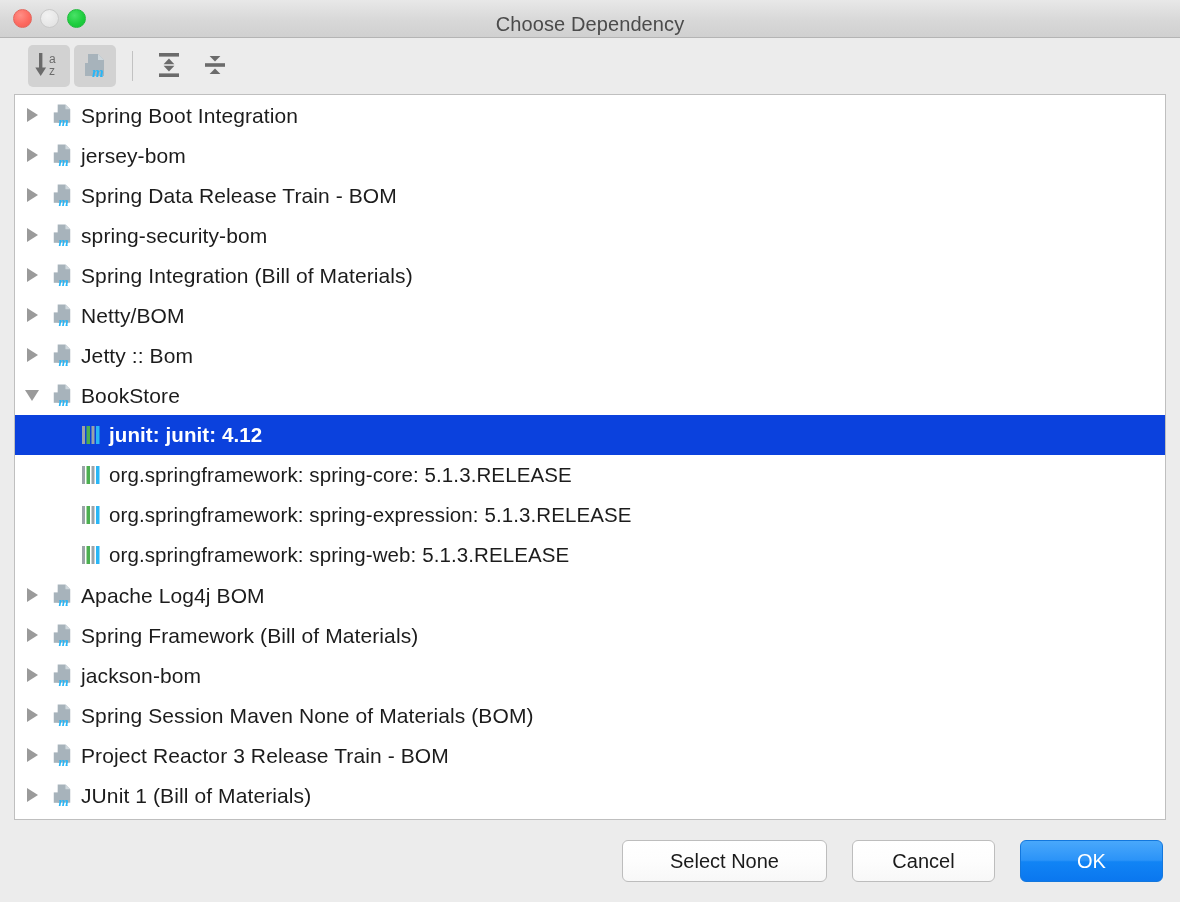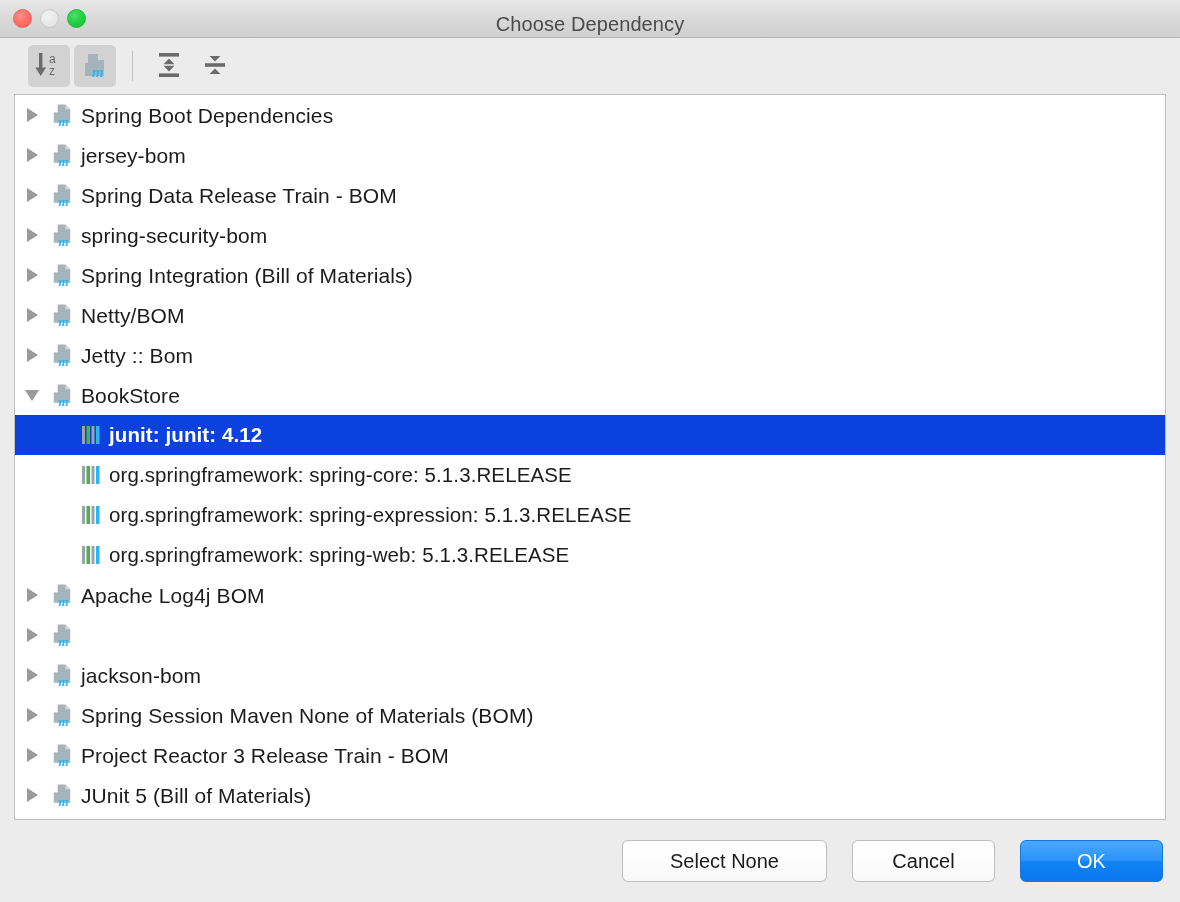--- a/index.html
+++ b/index.html
@@ -292,21 +292,21 @@
             <span class="tri right"></span>
           </span>
           <span class="row-icon">
             <svg width="26" height="28" viewBox="0 0 30 30">
               <path d="M10 3 h9 l5.5 5.5 V24 H10 Z" fill="#a7b3bb"></path>
               <path d="M19 3 l5.5 5.5 h-5.5 Z" fill="#cfd8dd"></path>
               <rect x="5.5" y="12" width="6.5" height="12" fill="#a7b3bb"></rect>
               <text x="11" y="28" font-family="Liberation Serif, serif" font-style="italic" font-weight="bold" font-size="15" fill="#29b6f6">m</text>
             </svg>
           </span>
-          <span class="row-label">Spring Boot Dependencies</span>
+          <span class="row-label">Spring Boot Integration</span>
         </div>
         <div class="row">
           <span class="twisty">
             <span class="tri right"></span>
           </span>
           <span class="row-icon">
             <svg width="26" height="28" viewBox="0 0 30 30">
               <path d="M10 3 h9 l5.5 5.5 V24 H10 Z" fill="#a7b3bb"></path>
               <path d="M19 3 l5.5 5.5 h-5.5 Z" fill="#cfd8dd"></path>
               <rect x="5.5" y="12" width="6.5" height="12" fill="#a7b3bb"></rect>
@@ -466,20 +466,21 @@
             <span class="tri right"></span>
           </span>
           <span class="row-icon">
             <svg width="26" height="28" viewBox="0 0 30 30">
               <path d="M10 3 h9 l5.5 5.5 V24 H10 Z" fill="#a7b3bb"></path>
               <path d="M19 3 l5.5 5.5 h-5.5 Z" fill="#cfd8dd"></path>
               <rect x="5.5" y="12" width="6.5" height="12" fill="#a7b3bb"></rect>
               <text x="11" y="28" font-family="Liberation Serif, serif" font-style="italic" font-weight="bold" font-size="15" fill="#29b6f6">m</text>
             </svg>
           </span>
+          <span class="row-label">Spring Framework (Bill of Materials)</span>
         </div>
         <div class="row">
           <span class="twisty">
             <span class="tri right"></span>
           </span>
           <span class="row-icon">
             <svg width="26" height="28" viewBox="0 0 30 30">
               <path d="M10 3 h9 l5.5 5.5 V24 H10 Z" fill="#a7b3bb"></path>
               <path d="M19 3 l5.5 5.5 h-5.5 Z" fill="#cfd8dd"></path>
               <rect x="5.5" y="12" width="6.5" height="12" fill="#a7b3bb"></rect>
@@ -521,21 +522,21 @@
             <span class="tri right"></span>
           </span>
           <span class="row-icon">
             <svg width="26" height="28" viewBox="0 0 30 30">
               <path d="M10 3 h9 l5.5 5.5 V24 H10 Z" fill="#a7b3bb"></path>
               <path d="M19 3 l5.5 5.5 h-5.5 Z" fill="#cfd8dd"></path>
               <rect x="5.5" y="12" width="6.5" height="12" fill="#a7b3bb"></rect>
               <text x="11" y="28" font-family="Liberation Serif, serif" font-style="italic" font-weight="bold" font-size="15" fill="#29b6f6">m</text>
             </svg>
           </span>
-          <span class="row-label">JUnit 5 (Bill of Materials)</span>
+          <span class="row-label">JUnit 1 (Bill of Materials)</span>
         </div>
       </div>
   </div>
 
   <div id="footer">
     <button id="btn-select-none" class="btn btn-default">Select None</button>
     <button id="btn-cancel" class="btn btn-default">Cancel</button>
     <button id="btn-ok" class="btn btn-primary">OK</button>
   </div>
 

